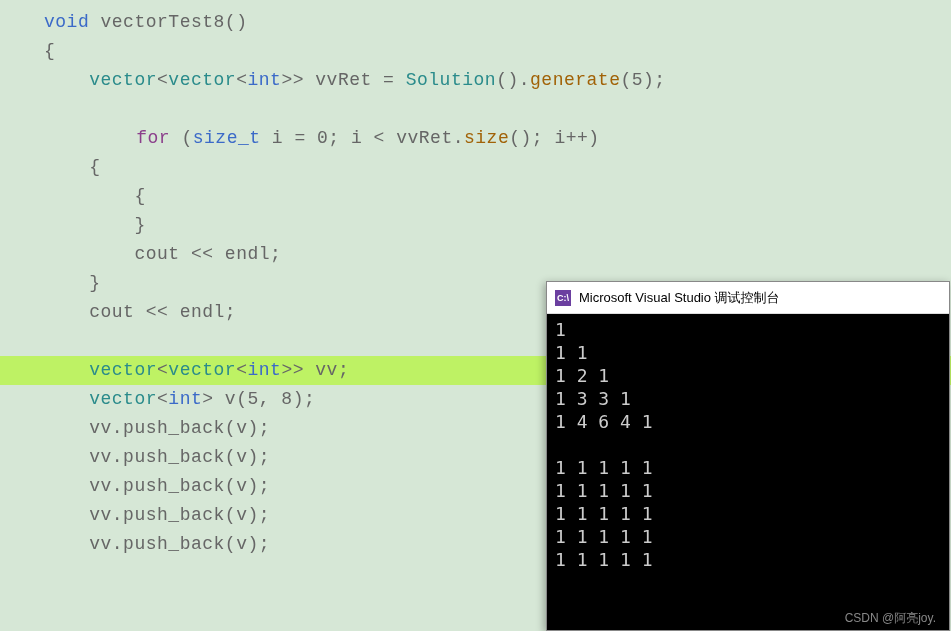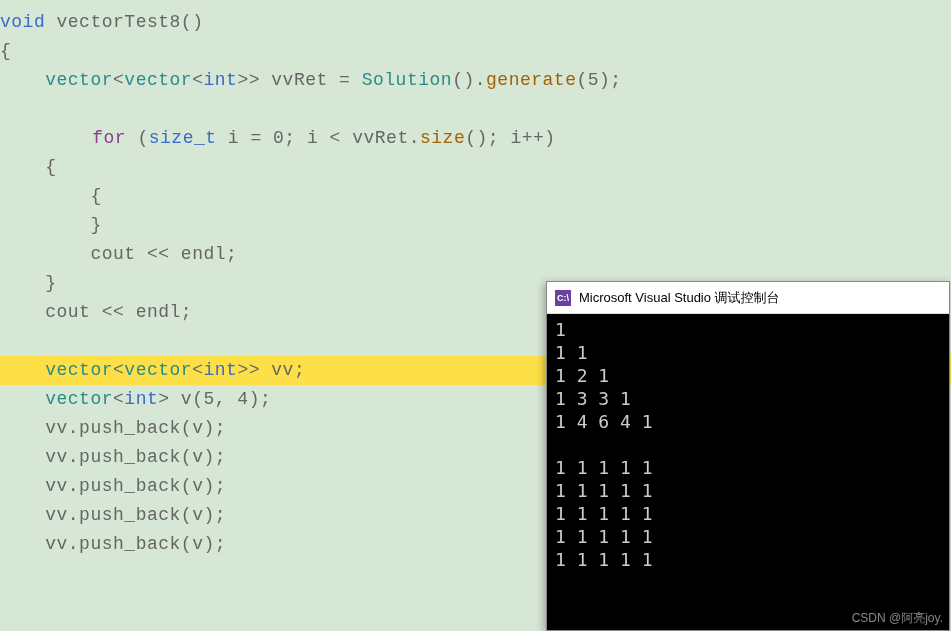--- a/index.html
+++ b/index.html
@@ -12,23 +12,24 @@
       position: relative;
       overflow: hidden;
     }
     .code-area {
       padding: 8px 0;
       line-height: 29px;
       letter-spacing: 0.5px;
     }
     .code-line {
       white-space: pre;
+      padding-left: 44px;
     }
     .highlighted-line {
-      background: #fde047;
+      background: #bef264;
     }
     .kw-blue { color: #3b6ac8; }
     .kw-teal { color: #2a8b8b; }
     .kw-purple { color: #8b3f8b; margin-left: 47px; }
     .kw-green { color: #a16207; }
     .txt-gray { color: #666666; }
     
     .console-window {
       position: absolute;
       top: 281px;
@@ -68,21 +69,21 @@
       padding: 4px 8px;
       font-family: 'NSimSun', 'SimSun', Consolas, monospace;
       font-size: 18px;
       line-height: 23px;
       color: #cccccc;
       white-space: pre;
     }
     .watermark {
       position: absolute;
       bottom: 4px;
-      right: 8px;
+      right: 15px;
       font-family: Arial, sans-serif;
       font-size: 12px;
       color: #888;
       z-index: 10;
     }
   </style>
 </head>
 <body>
 
 <div class="code-area">
@@ -92,21 +93,21 @@
 <div class="code-line"> </div>
 <div class="code-line">    <span class="kw-purple">for</span><span class="txt-gray"> (</span><span class="kw-blue">size_t</span><span class="txt-gray"> i = 0; i &lt; vvRet.</span><span class="kw-green">size</span><span class="txt-gray">(); i++)</span></div>
 <div class="code-line txt-gray">    <span>{</span></div>
 <div class="code-line txt-gray">        <span>{</span></div>
 <div class="code-line txt-gray">        <span>}</span></div>
 <div class="code-line txt-gray">        <span>cout &lt;&lt; endl;</span></div>
 <div class="code-line txt-gray">    <span>}</span></div>
 <div class="code-line txt-gray">    <span>cout &lt;&lt; endl;</span></div>
 <div class="code-line"> </div>
 <div class="code-line highlighted-line">    <span class="kw-teal">vector</span><span class="txt-gray">&lt;</span><span class="kw-teal">vector</span><span class="txt-gray">&lt;</span><span class="kw-blue">int</span><span class="txt-gray">&gt;&gt;</span><span class="txt-gray"> vv;</span></div>
-<div class="code-line">    <span class="kw-teal">vector</span><span class="txt-gray">&lt;</span><span class="kw-blue">int</span><span class="txt-gray">&gt;</span><span class="txt-gray"> v(5, 4);</span></div>
+<div class="code-line">    <span class="kw-teal">vector</span><span class="txt-gray">&lt;</span><span class="kw-blue">int</span><span class="txt-gray">&gt;</span><span class="txt-gray"> v(5, 8);</span></div>
 <div class="code-line txt-gray">    <span>vv.push_back(v);</span></div>
 <div class="code-line txt-gray">    <span>vv.push_back(v);</span></div>
 <div class="code-line txt-gray">    <span>vv.push_back(v);</span></div>
 <div class="code-line txt-gray">    <span>vv.push_back(v);</span></div>
 <div class="code-line txt-gray">    <span>vv.push_back(v);</span></div>
 </div>
 
 <div class="console-window">
   <div class="console-title-bar">
     <div class="console-icon">

